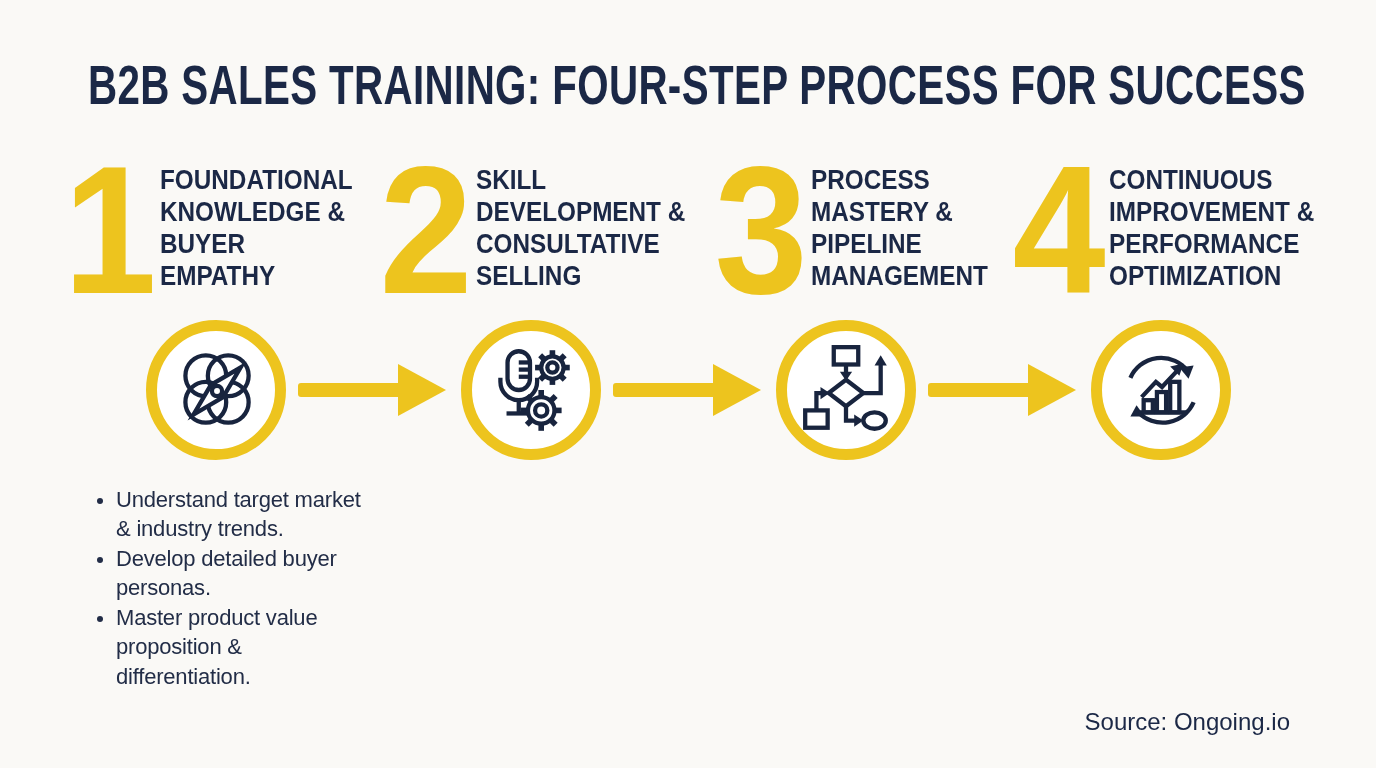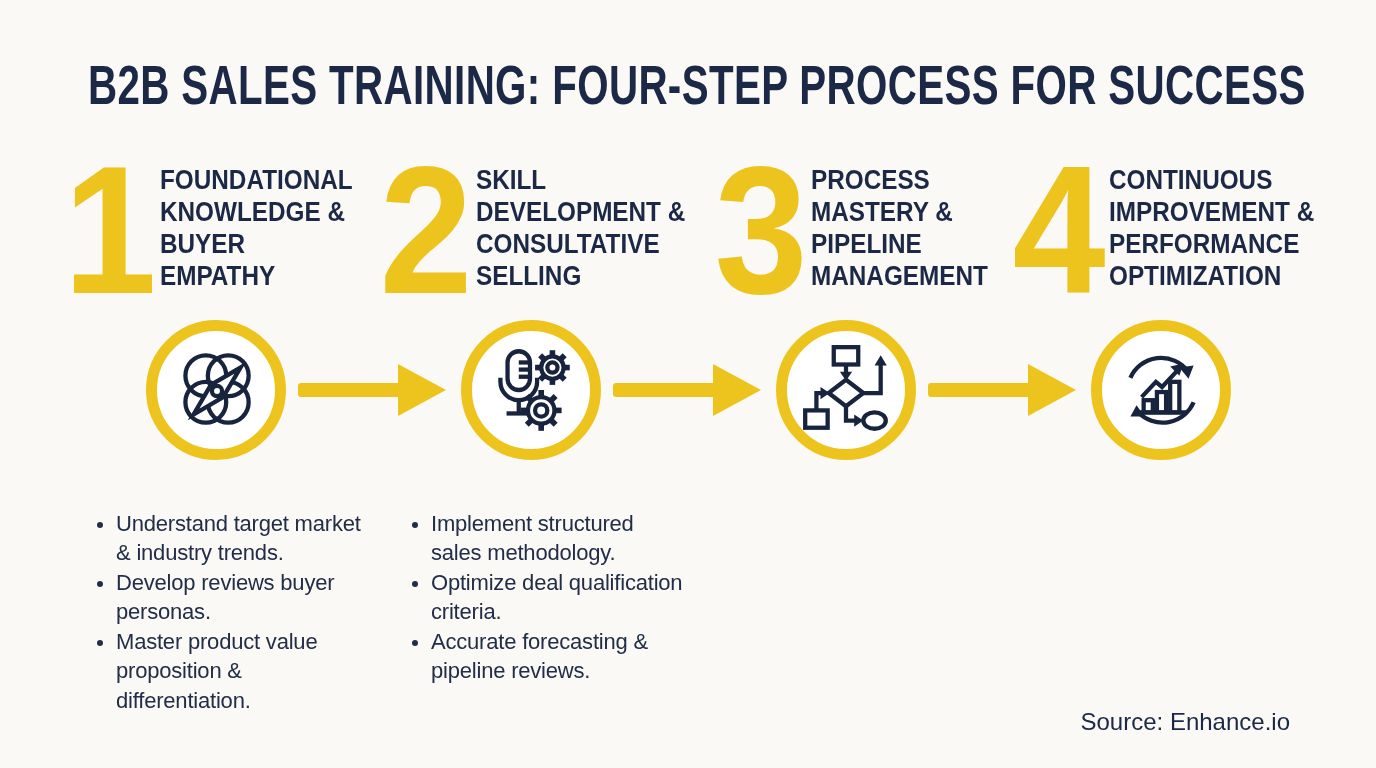--- a/index.html
+++ b/index.html
@@ -53,21 +53,21 @@
     display:flex;align-items:center;justify-content:center;
   }
   .step-circle svg{width:102px;height:102px;}
   .icon-stroke{stroke:#18243E;stroke-width:4.2;fill:none;}
   .icon-fill{fill:#18243E;stroke:none;}
   .icon-outline-fill{fill:#fff;stroke:#18243E;stroke-width:4.2;}
   .arrow{position:absolute;top:50%;}
   .arrow-1{left:25%;transform:translate(-50%,-50%);}
   .arrow-2{left:50%;transform:translate(-50%,-50%);}
   .arrow-3{left:75%;transform:translate(-50%,-50%);}
-  .row-bullets{margin-top:36px;}
+  .row-bullets{margin-top:12px;}
   .step-bullets{
     margin-left:30px;
     padding-left:28px;
     width:280px;
     list-style:disc outside;
   }
   .step-bullets li{
     font-size:22px;
     line-height:1.34;
     letter-spacing:-0.2px;
@@ -223,25 +223,20 @@
     </svg>
     <svg class="arrow arrow-3" width="150" height="56" viewBox="0 0 150 56">
       <rect x="0" y="21" width="108" height="14" rx="3" fill="#EDC41E"></rect>
       <polygon points="100,2 148,28 100,54" fill="#EDC41E"></polygon>
     </svg>
   </div>
 
   <div class="row row-bullets">
     <ul class="step-bullets">
       <li>Understand target market &amp; industry trends.</li>
-      <li>Develop reviews buyer personas.</li>
+      <li>Develop detailed buyer personas.</li>
       <li>Master product value proposition &amp; differentiation.</li>
     </ul>
-    <ul class="step-bullets">
-      <li>Implement structured sales methodology.</li>
-      <li>Optimize deal qualification criteria.</li>
-      <li>Accurate forecasting &amp; pipeline reviews.</li>
-    </ul>
   </div>
 
 </div>
 
-<div class="source-line">Source: Enhance.io</div>
+<div class="source-line">Source: Ongoing.io</div>
 
 </body></html>

